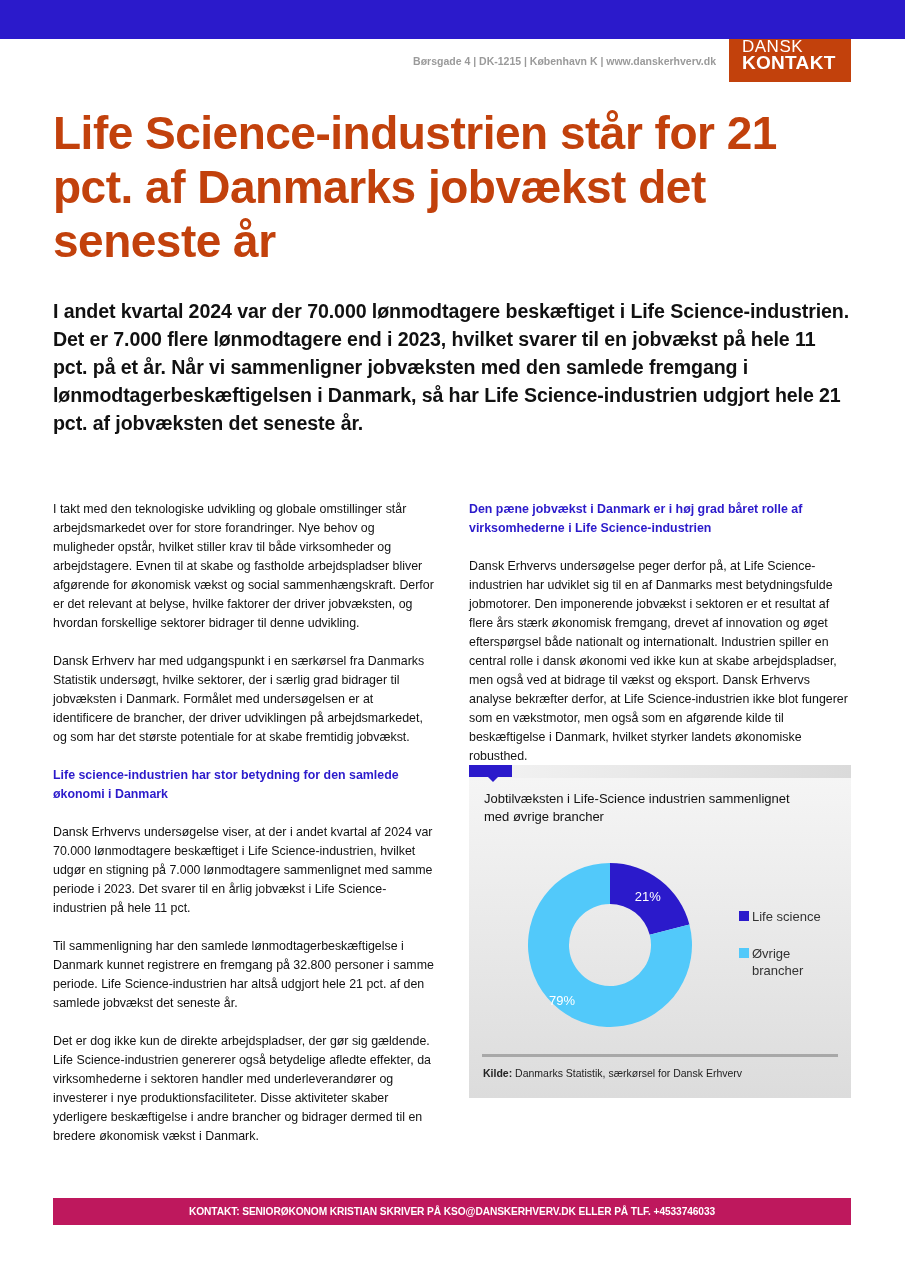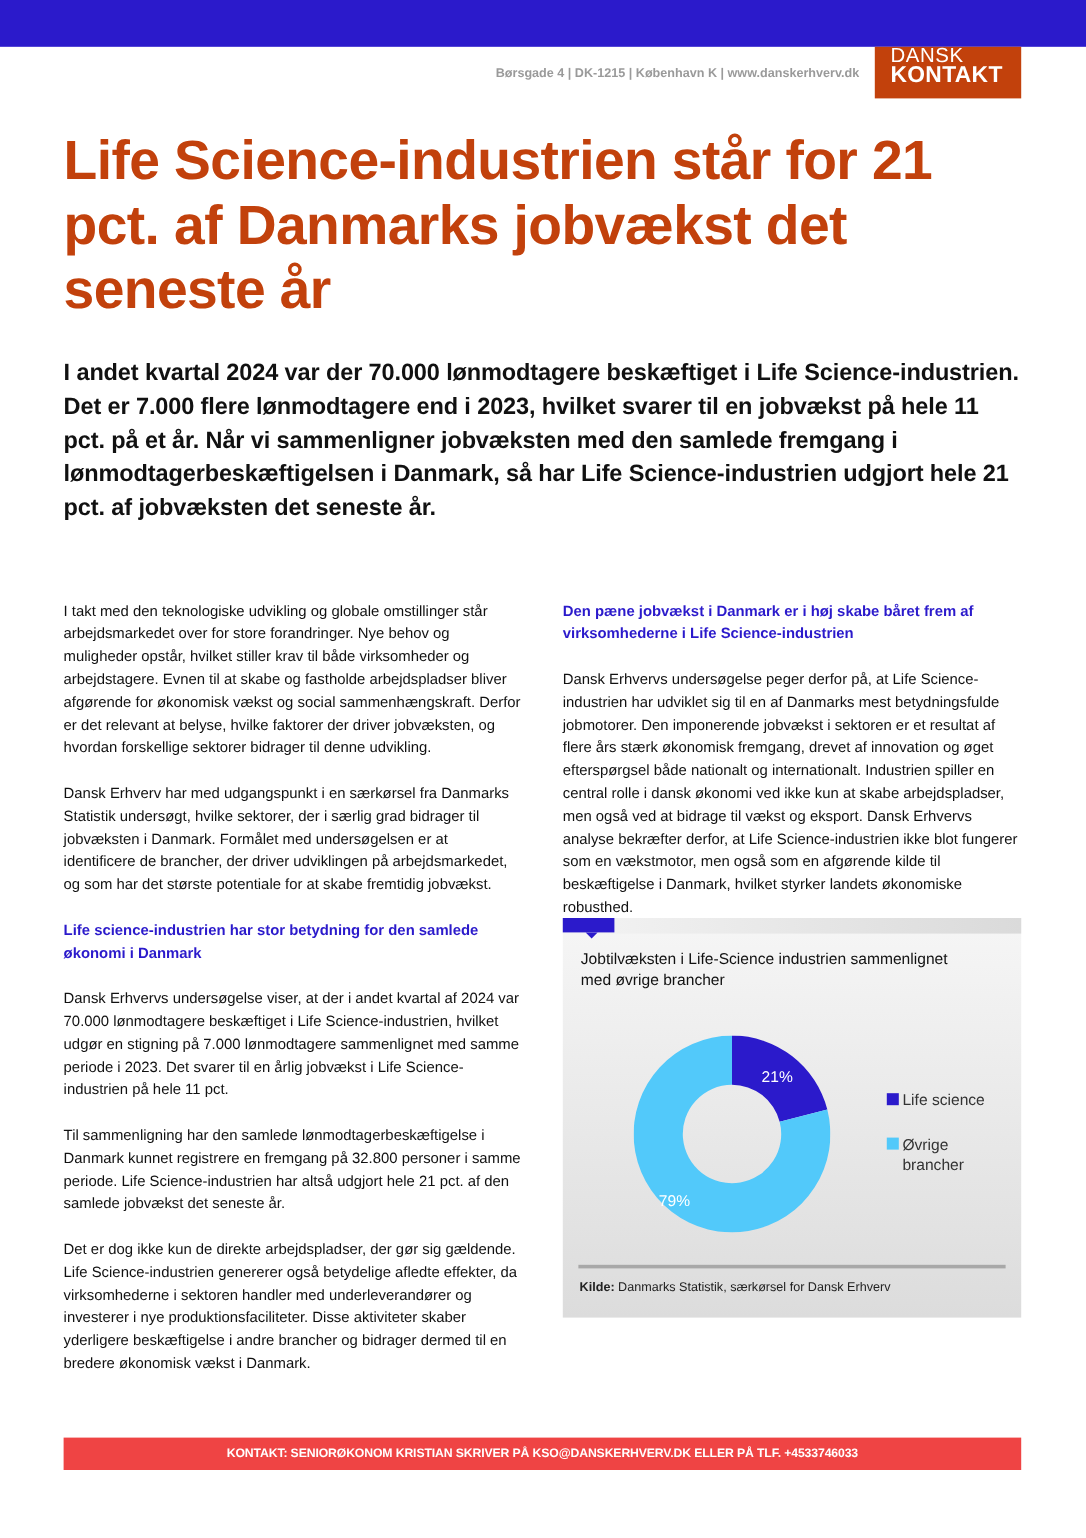--- a/index.html
+++ b/index.html
@@ -44,21 +44,21 @@
   .figure .ftitle { position: absolute; left: 15px; top: 25px; width: 330px; font-size: 13px; line-height: 18px; font-weight: normal; color: #111; }
   .figure svg.donut { position: absolute; left: 59px; top: 98px; }
   .legend { position: absolute; left: 270px; top: 143px; font-size: 13px; line-height: 17px; color: #333; }
   .legend .item { display: flex; align-items: flex-start; margin-bottom: 20px; }
   .legend .sw { width: 10px; height: 10px; margin-top: 3px; margin-right: 3px; flex: 0 0 auto; }
   .legend .txt { width: 90px; }
   .figure .rule { position: absolute; left: 13px; top: 289px; width: 356px; height: 3px; background: #a8a8a8; }
   .figure .source { position: absolute; left: 14px; top: 302px; font-size: 10.5px; color: #222; }
   .figure .source b { font-weight: bold; }
   .contact {
-    position: absolute; left: 53px; top: 1198px; width: 798px; height: 27px; background: #ef4444;
+    position: absolute; left: 53px; top: 1198px; width: 798px; height: 27px; background: #be185d;
     color: #fff; font-size: 10.2px; font-weight: bold; text-align: center; line-height: 27px; letter-spacing: -0.1px;
   }
   .note { position: absolute; left: 53px; top: 1291px; width: 798px; text-align: center; font-size: 10.2px; color: #111; }
   .note b { font-weight: bold; }
 </style>
 </head>
 <body>
 
 <div class="topbar"></div>
 
@@ -76,21 +76,21 @@
 <div class="col left">
   <p>I takt med den teknologiske udvikling og globale omstillinger står arbejdsmarkedet over for store forandringer. Nye behov og muligheder opstår, hvilket stiller krav til både virksomheder og arbejdstagere. Evnen til at skabe og fastholde arbejdspladser bliver afgørende for økonomisk vækst og social sammenhængskraft. Derfor er det relevant at belyse, hvilke faktorer der driver jobvæksten, og hvordan forskellige sektorer bidrager til denne udvikling.</p>
   <p>Dansk Erhverv har med udgangspunkt i en særkørsel fra Danmarks Statistik undersøgt, hvilke sektorer, der i særlig grad bidrager til jobvæksten i Danmark. Formålet med undersøgelsen er at identificere de brancher, der driver udviklingen på arbejdsmarkedet, og som har det største potentiale for at skabe fremtidig jobvækst.</p>
   <h3>Life science-industrien har stor betydning for den samlede økonomi i Danmark</h3>
   <p>Dansk Erhvervs undersøgelse viser, at der i andet kvartal af 2024 var 70.000 lønmodtagere beskæftiget i Life Science-industrien, hvilket udgør en stigning på 7.000 lønmodtagere sammenlignet med samme periode i 2023. Det svarer til en årlig jobvækst i Life Science-industrien på hele 11 pct.</p>
   <p>Til sammenligning har den samlede lønmodtagerbeskæftigelse i Danmark kunnet registrere en fremgang på 32.800 personer i samme periode. Life Science-industrien har altså udgjort hele 21 pct. af den samlede jobvækst det seneste år.</p>
   <p>Det er dog ikke kun de direkte arbejdspladser, der gør sig gældende. Life Science-industrien genererer også betydelige afledte effekter, da virksomhederne i sektoren handler med underleverandører og investerer i nye produktionsfaciliteter. Disse aktiviteter skaber yderligere beskæftigelse i andre brancher og bidrager dermed til en bredere økonomisk vækst i Danmark.</p>
 </div>
 
 <div class="col right">
-  <h3>Den pæne jobvækst i Danmark er i høj skabe båret frem af virksomhederne i Life Science-industrien</h3>
+  <h3>Den pæne jobvækst i Danmark er i høj grad båret rolle af virksomhederne i Life Science-industrien</h3>
   <p>Dansk Erhvervs undersøgelse peger derfor på, at Life Science-industrien har udviklet sig til en af Danmarks mest betydningsfulde jobmotorer. Den imponerende jobvækst i sektoren er et resultat af flere års stærk økonomisk fremgang, drevet af innovation og øget efterspørgsel både nationalt og internationalt. Industrien spiller en central rolle i dansk økonomi ved ikke kun at skabe arbejdspladser, men også ved at bidrage til vækst og eksport. Dansk Erhvervs analyse bekræfter derfor, at Life Science-industrien ikke blot fungerer som en vækstmotor, men også som en afgørende kilde til beskæftigelse i Danmark, hvilket styrker landets økonomiske robusthed.</p>
 </div>
 
 <div class="figure">
   <div class="headband"></div>
   <div class="tab"></div>
   <div class="tab-arrow"></div>
   <div class="ftitle">Jobtilvæksten i Life-Science industrien sammenlignet med øvrige brancher</div>
 
   <svg class="donut" width="164" height="164" viewBox="0 0 164 164">

